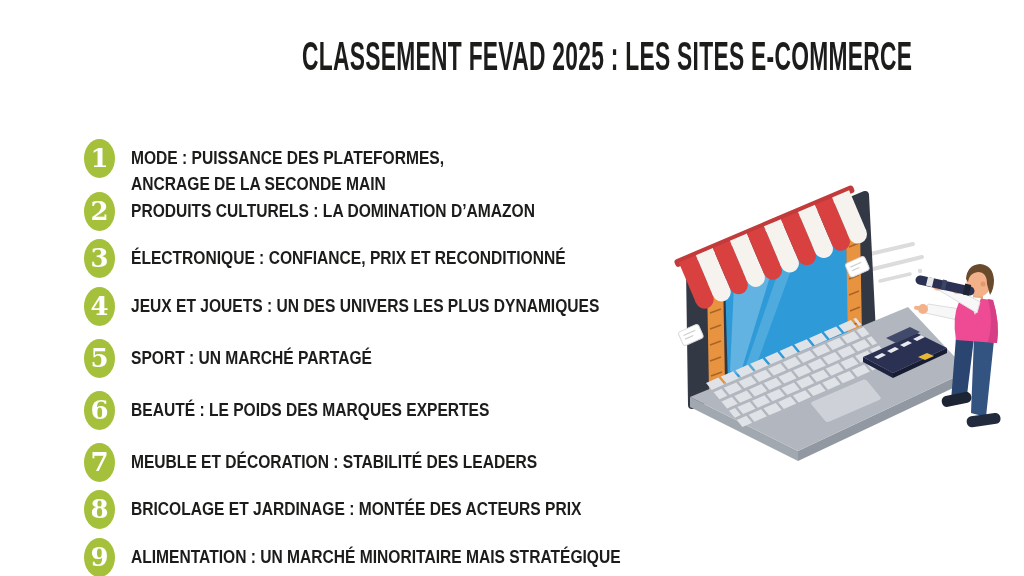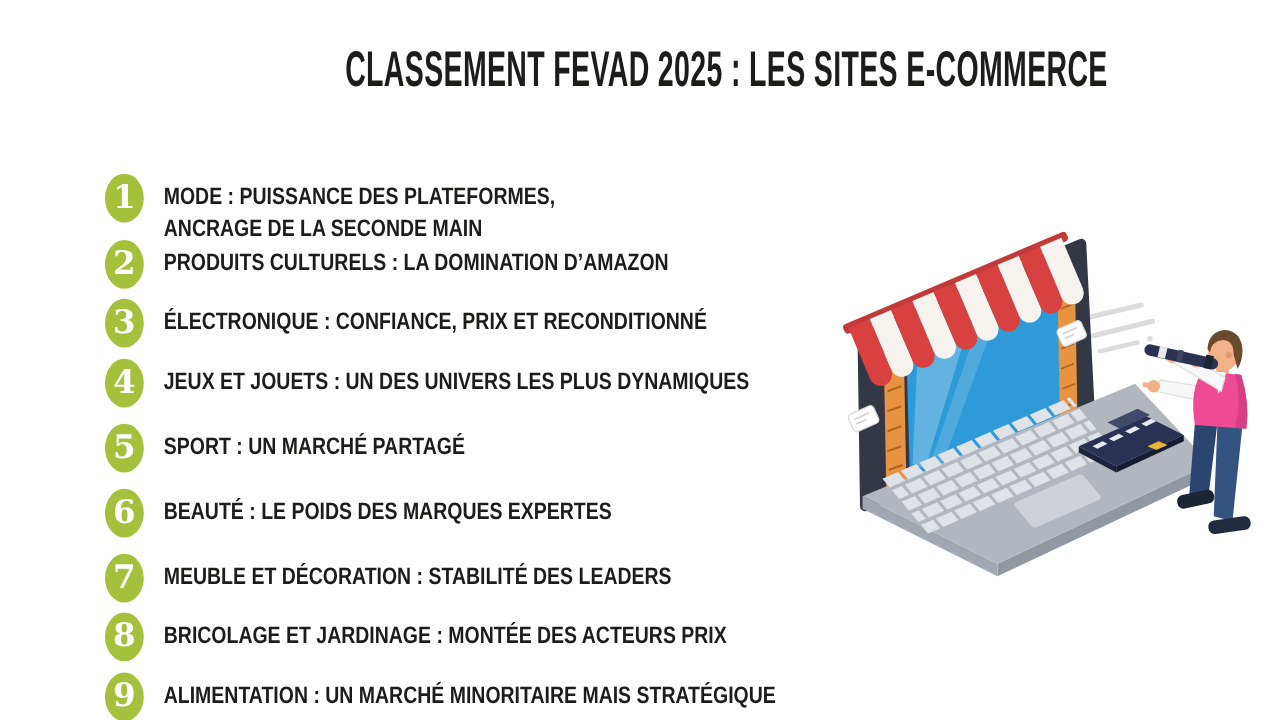--- a/index.html
+++ b/index.html
@@ -1,19 +1,19 @@
 <!DOCTYPE html>
 <html><head>
 <meta charset="utf-8">
 <style>
   html,body{margin:0;padding:0;background:#ffffff;}
   #stage{position:relative;width:1024px;height:576px;background:#ffffff;overflow:hidden;
          font-family:"Liberation Sans",sans-serif;}
   
-  .title{position:absolute;top:36px;left:0;width:820px;padding-left:46px;box-sizing:border-box;
+  .title{position:absolute;top:36px;left:0;width:820px;padding-left:72px;box-sizing:border-box;
          text-align:center;color:#1c1c1a;font-weight:bold;}
   .title .line{font-size:40px;line-height:41px;white-space:nowrap;}
   .title .line span{display:inline-block;transform:scaleX(0.57);transform-origin:50% 50%;letter-spacing:0.5px;}
   
   .row{position:absolute;left:84px;display:flex;align-items:flex-start;}
   .num{flex:0 0 auto;width:31px;height:39px;border-radius:50%;background:#a5c13c;
        display:flex;align-items:center;justify-content:center;
        color:#ffffff;font-family:"DejaVu Serif",serif;font-weight:bold;font-size:26px;line-height:39px;}
   .txt{margin-left:16px;margin-top:6px;color:#1c1c1a;font-weight:bold;font-size:19px;line-height:26px;
        white-space:pre-line;transform:scaleX(0.82);transform-origin:left top;}

